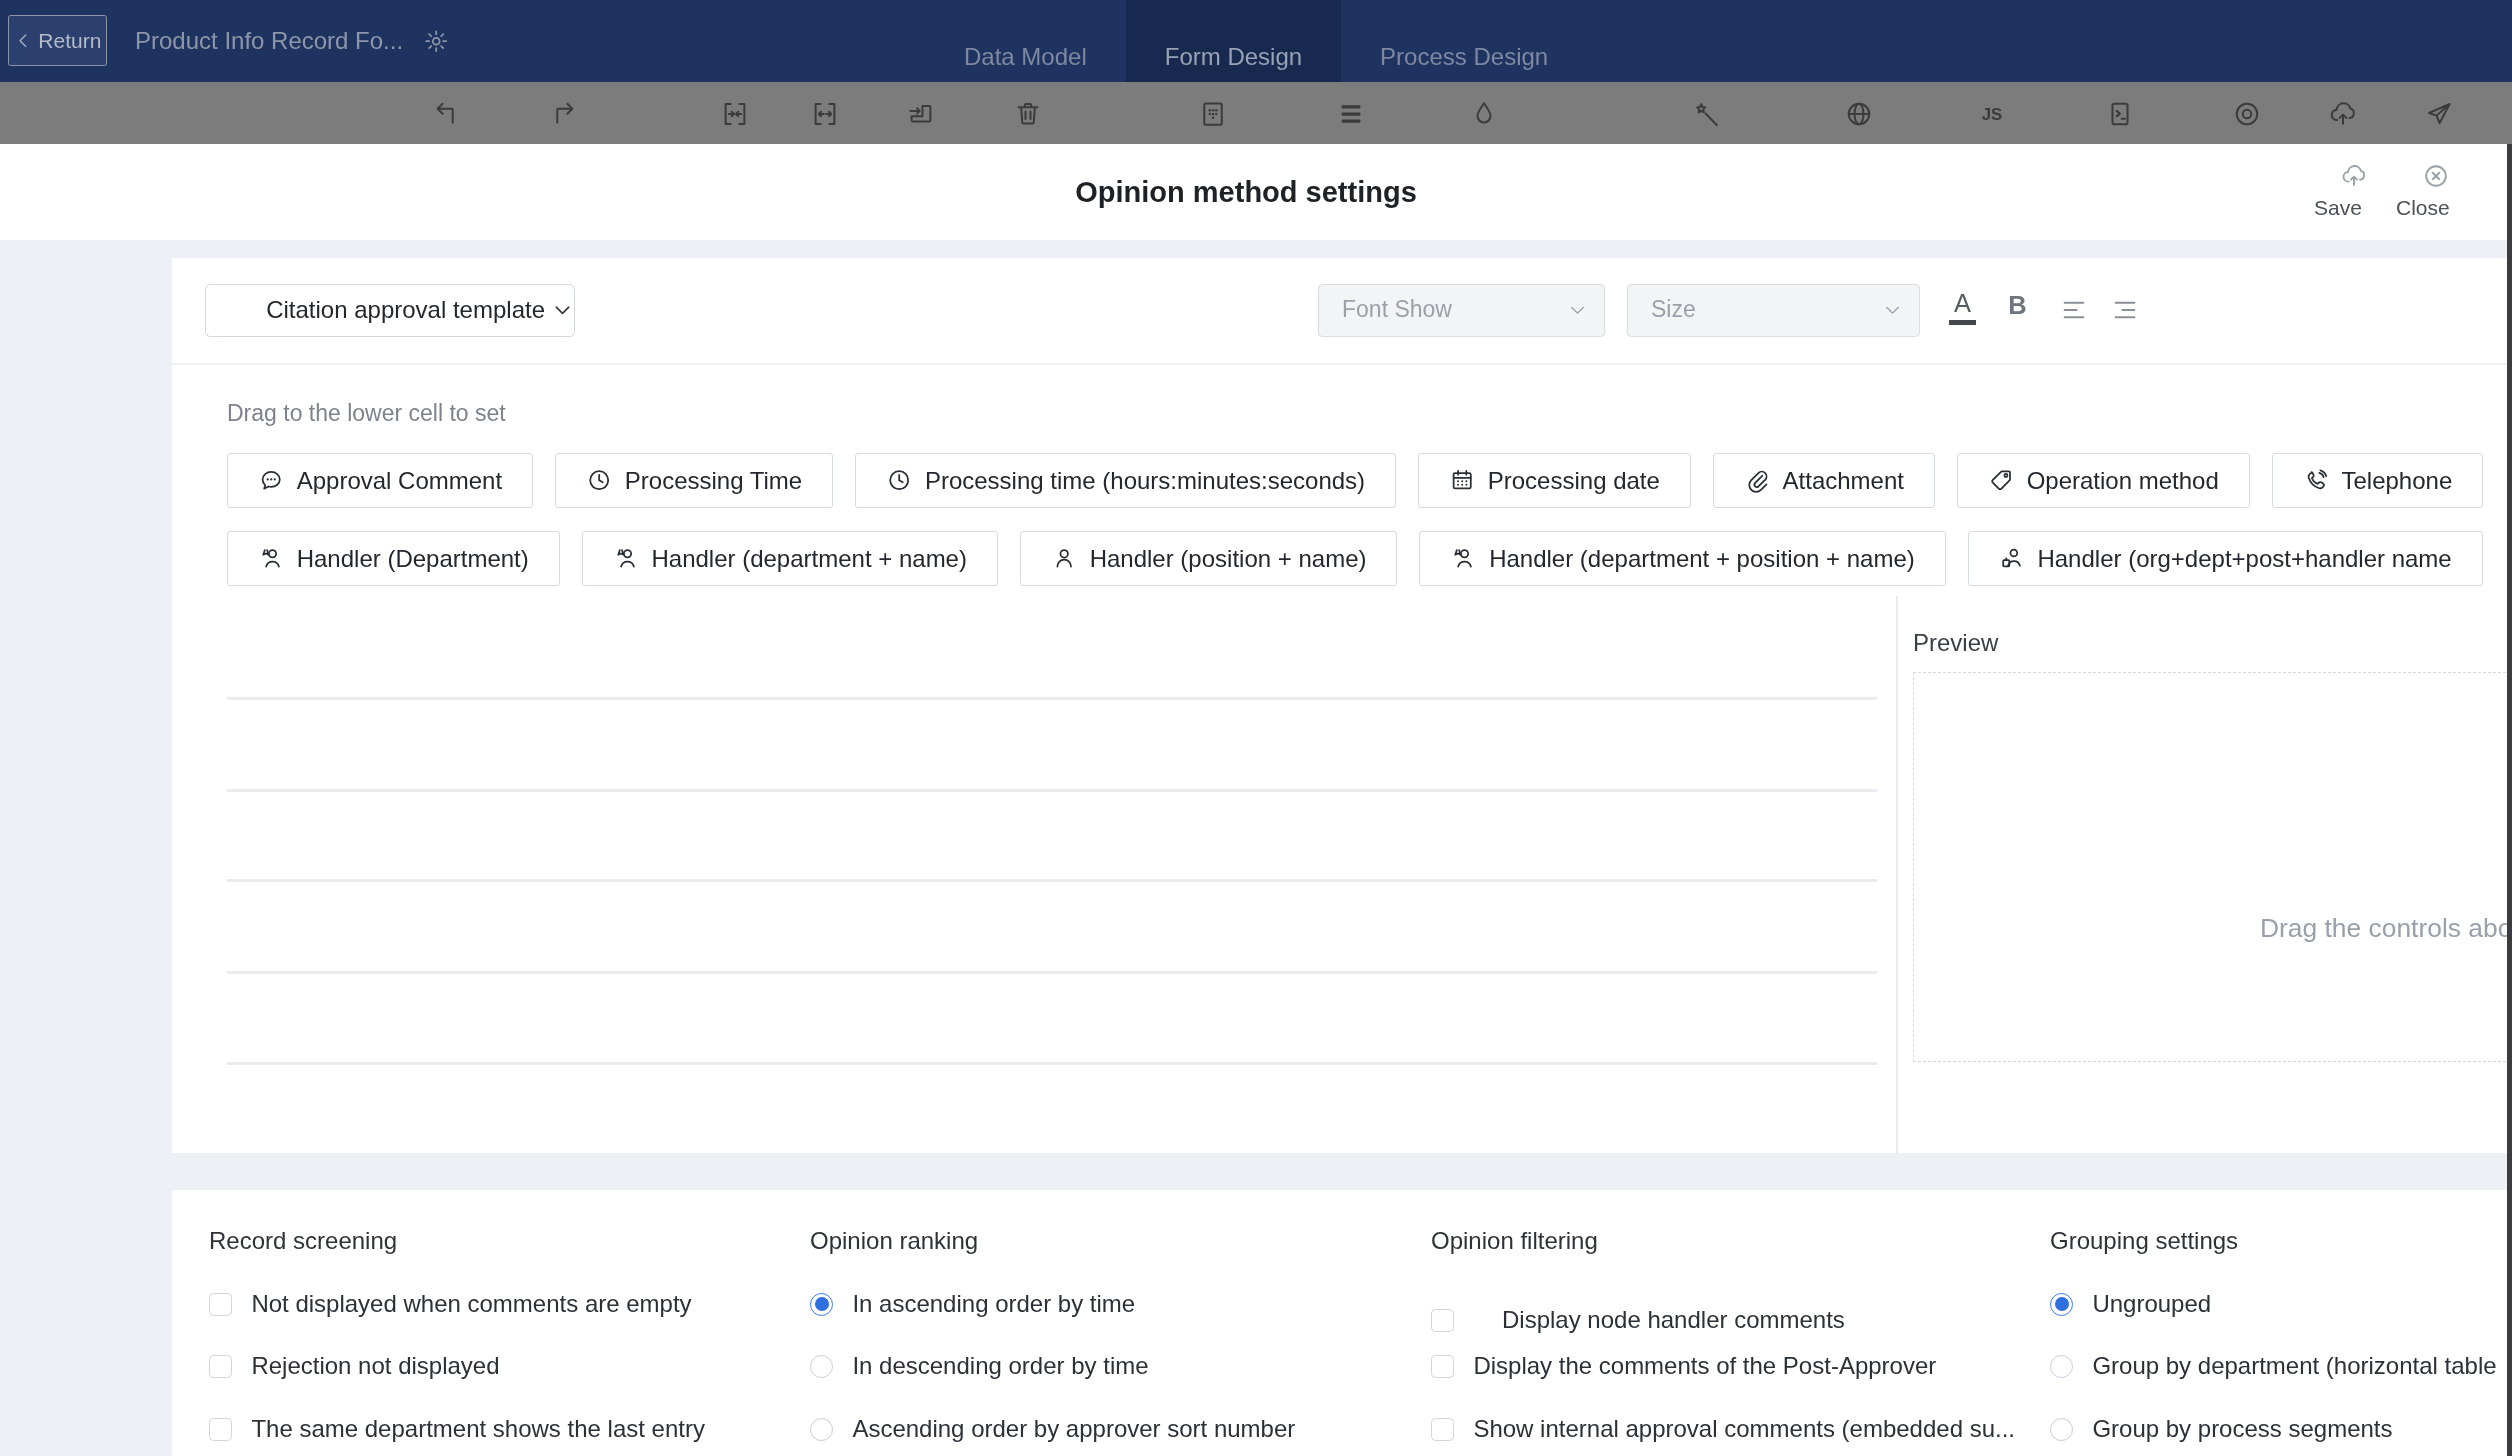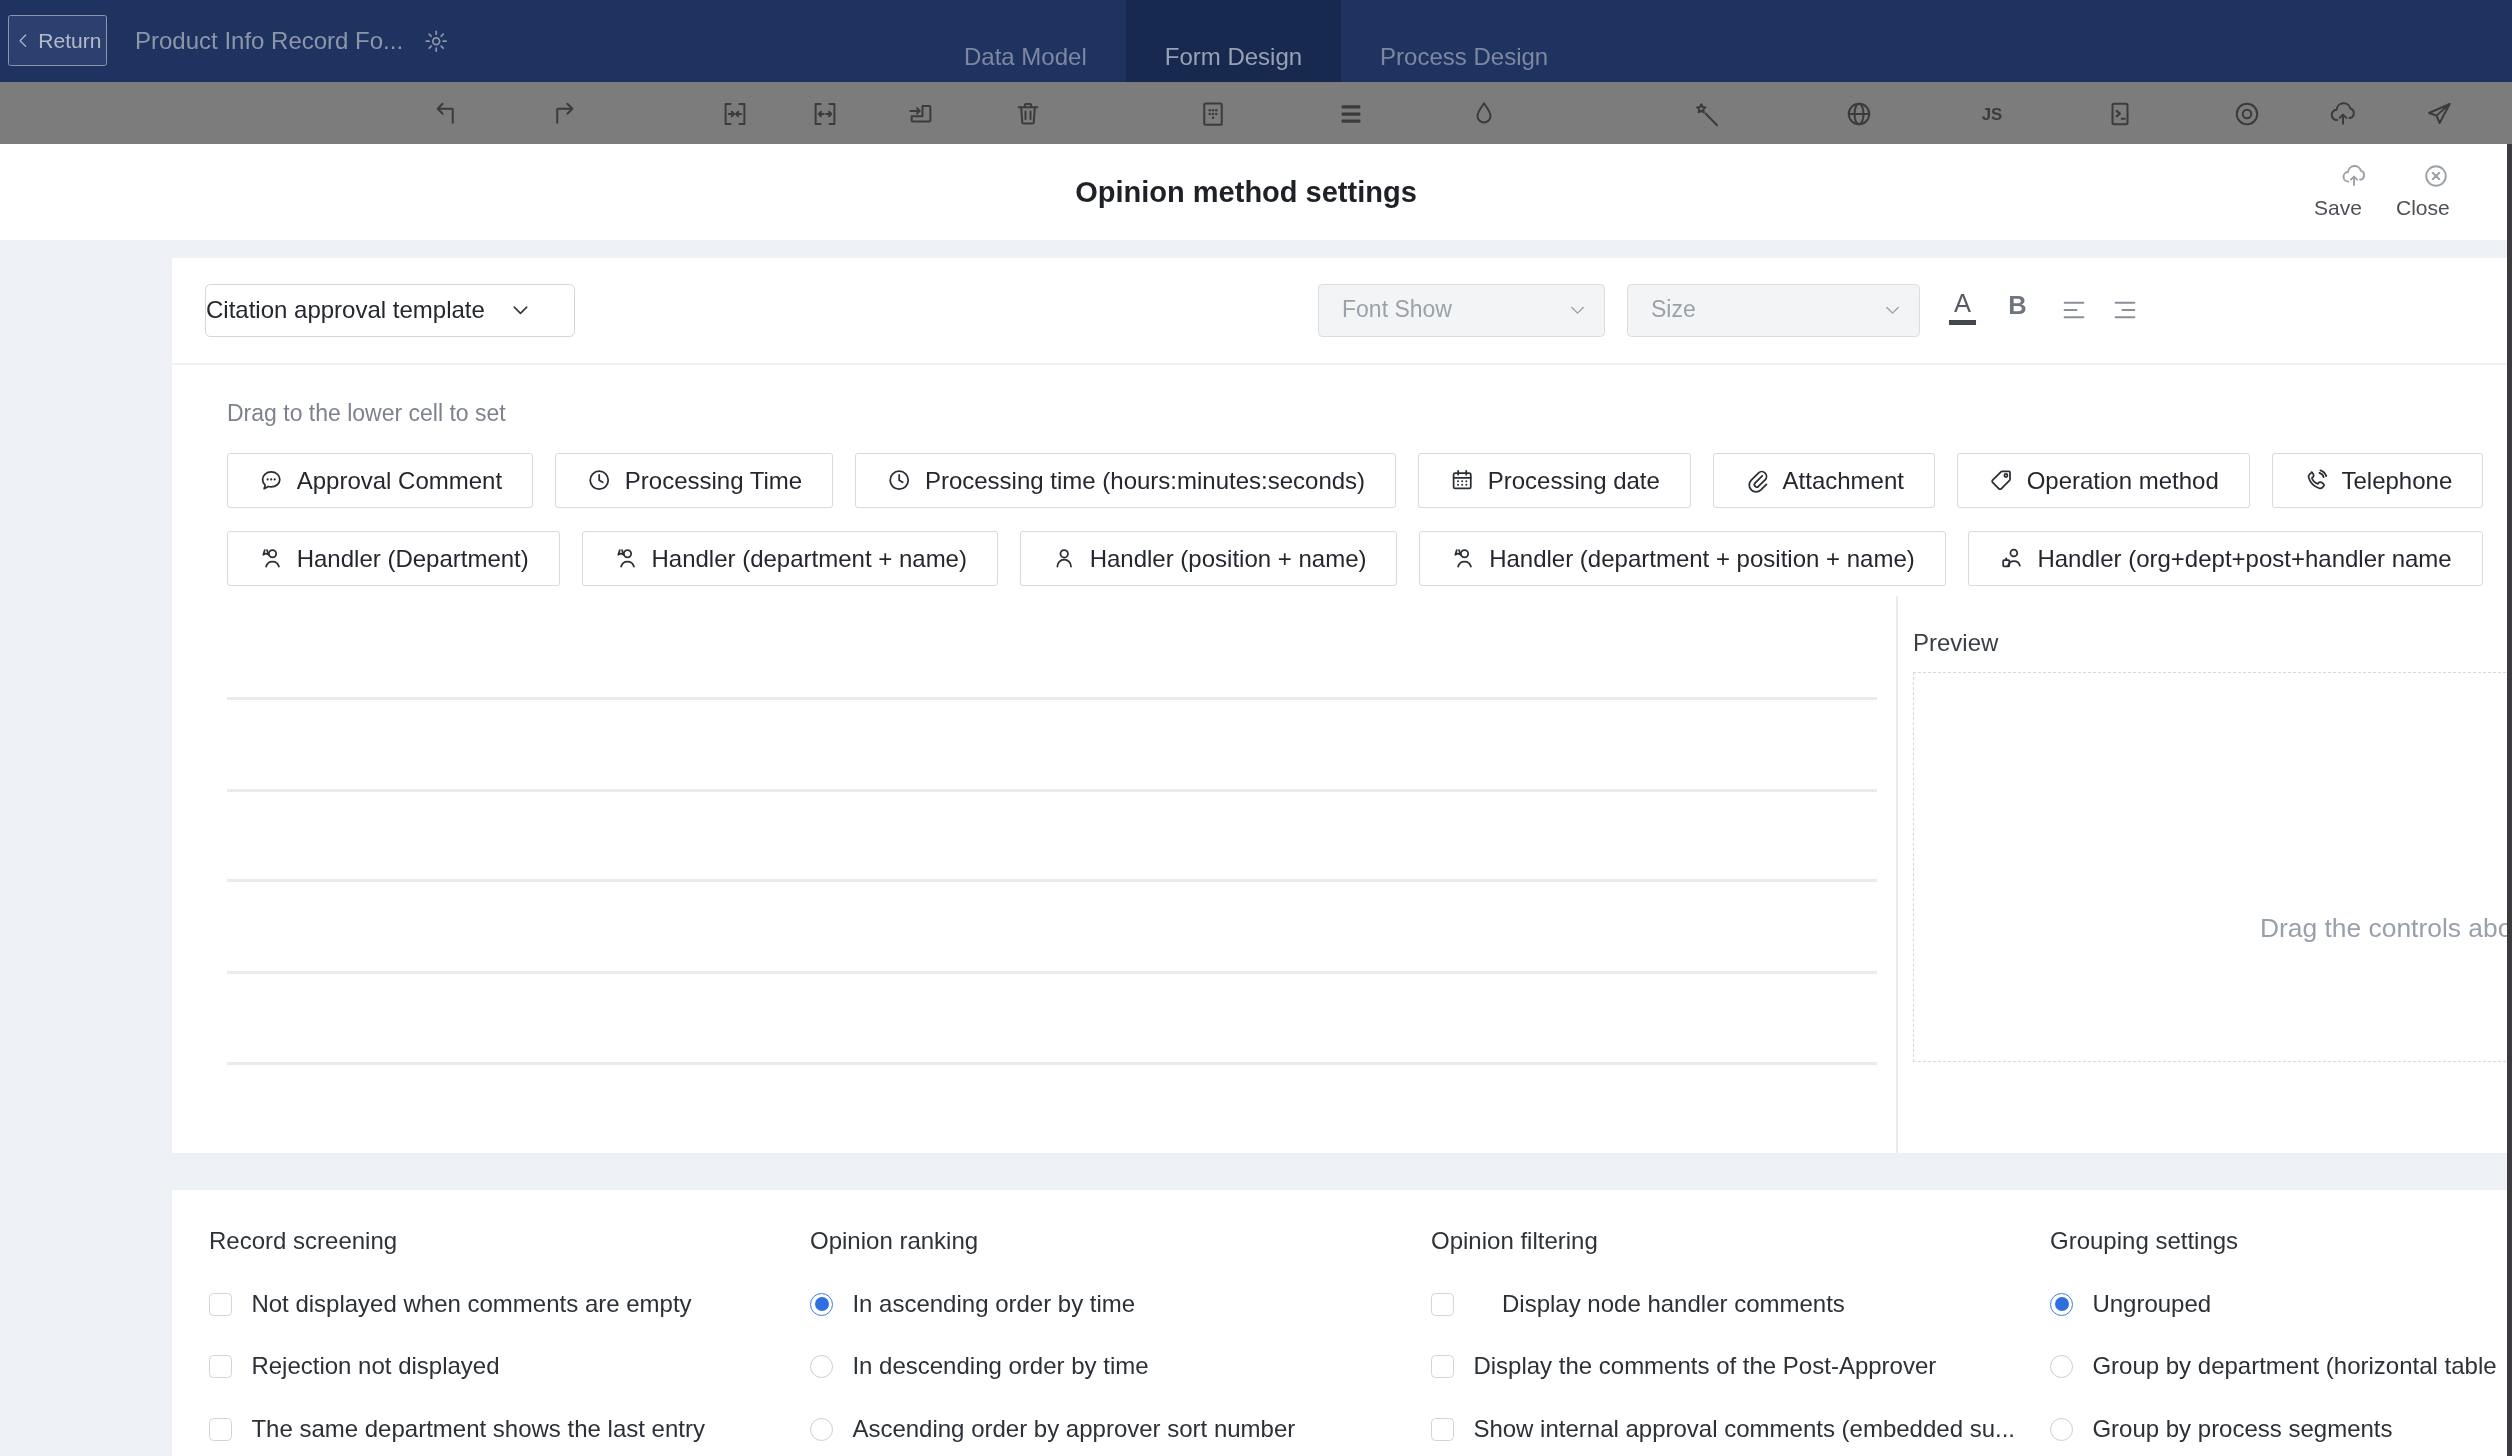--- a/index.html
+++ b/index.html
@@ -30,21 +30,21 @@
   .dlg-title{position:absolute;left:0;top:0;width:2492px;text-align:center;line-height:96px;
     font-size:29px;font-weight:700;color:#1e2125;}
   .hbtn{position:absolute;top:17.6px;width:79px;text-align:left;color:#4c5157;font-size:21px;cursor:pointer;}
   .hbtn .icon{display:block;margin:0 auto 6.2px;width:28px;height:28px;color:#9aa0a6;}
   
   .dlg-body{position:absolute;left:0;top:240px;width:2507px;height:1216px;background:#edf0f5;}
   .panel{position:absolute;background:#ffffff;}
   .panel1{left:172px;top:17.6px;width:2335px;height:105px;}
   .tpl-btn{position:absolute;left:33px;top:26.4px;width:370px;height:53px;box-sizing:border-box;
     background:#fff;border:1.8px solid #d3d6db;border-radius:5.3px;display:flex;align-items:center;
-    justify-content:flex-start;gap:24px;font-size:24px;color:#24282e;cursor:pointer;}
+    justify-content:flex-end;gap:6px;font-size:24px;color:#24282e;cursor:pointer;}
   .tpl-btn .icon{width:23px;height:23px;color:#30343a;}
   .sel{position:absolute;top:26.4px;height:53px;box-sizing:border-box;background:#f3f4f6;
     border:1.8px solid #dadce0;border-radius:4.4px;font-size:23px;color:#9aa1a9;line-height:49px;
     padding-left:23px;cursor:pointer;}
   .sel .icon{position:absolute;right:16px;top:15px;width:21px;height:21px;color:#9aa0a8;}
   .sel-font{left:1146px;width:287px;}
   .sel-size{left:1455px;width:293px;}
   .fmt-a{position:absolute;left:1771px;top:30px;width:39px;text-align:center;cursor:pointer;}
   .fmt-a .glyph{font-size:25.5px;color:#575c63;line-height:30px;}
   .fmt-a .bar{width:26.4px;height:4.4px;background:#43474d;margin:2.6px auto 0;}
@@ -446,21 +446,21 @@
           <span class="radio"></span>
           <span class="opt-label">In descending order by time</span>
         </div>
         <div class="opt-row" style="top: 224px;">
           <span class="radio"></span>
           <span class="opt-label">Ascending order by approver sort number</span>
         </div>
       </div>
     <div class="opt-col" style="left:1259px">
         <div class="opt-title">Opinion filtering</div>
-        <div class="opt-row" style="top: 99px; gap: 48px;">
+        <div class="opt-row" style="top: 115px; gap: 48px;">
           <span class="checkbox"></span>
           <span class="opt-label">Display node handler comments</span>
         </div>
         <div class="opt-row" style="top: 161px;">
           <span class="checkbox"></span>
           <span class="opt-label">Display the comments of the Post-Approver</span>
         </div>
         <div class="opt-row" style="top: 224px;">
           <span class="checkbox"></span>
           <span class="opt-label">Show internal approval comments (embedded su...</span>

